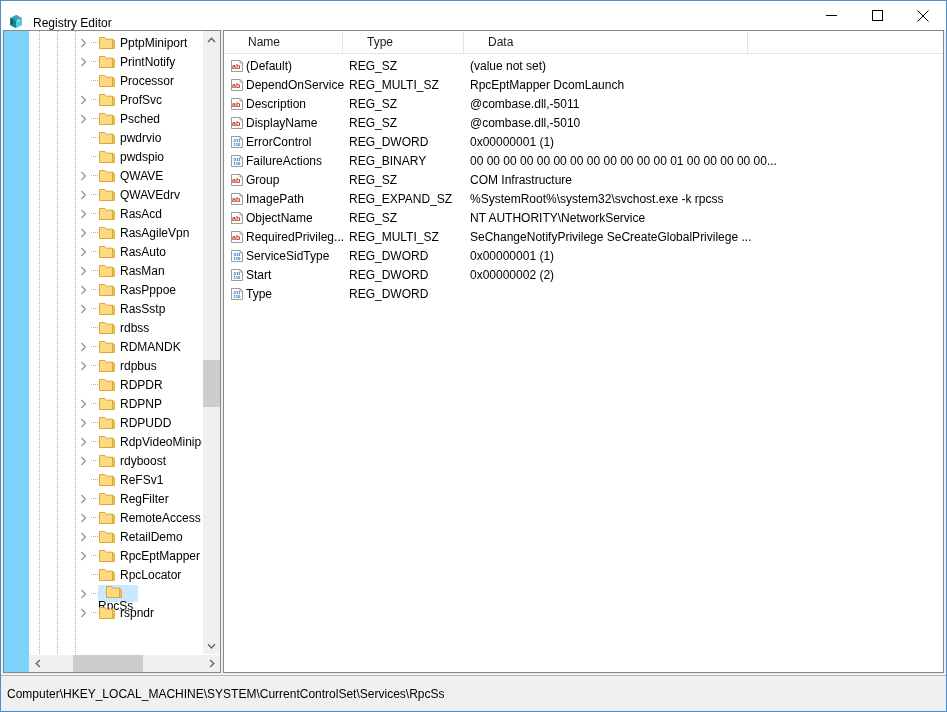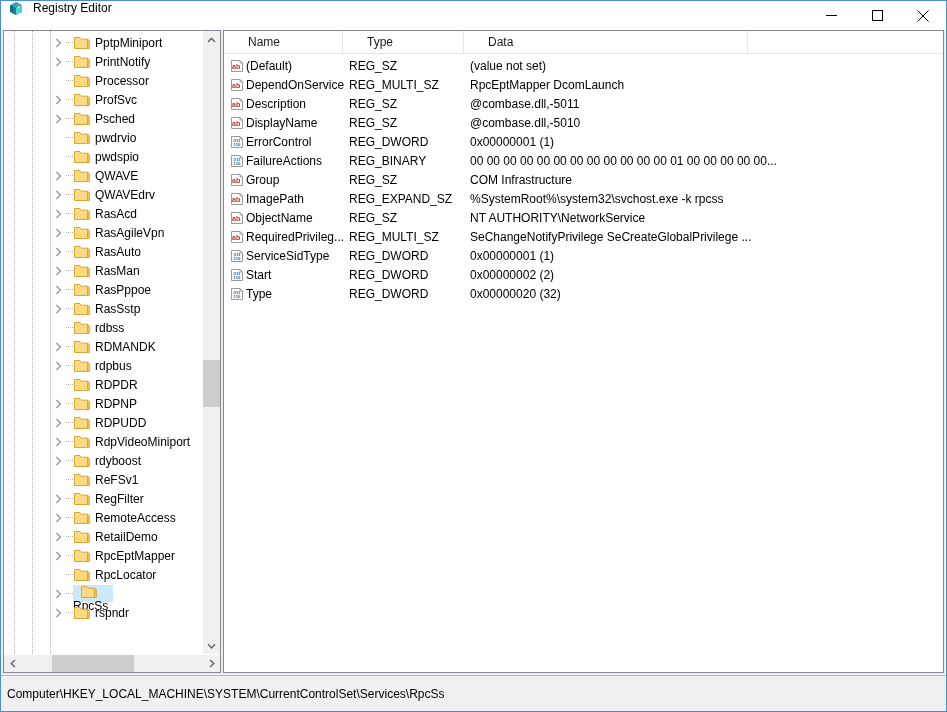--- a/index.html
+++ b/index.html
@@ -28,21 +28,21 @@
     display: flex;
     flex-direction: column;
   }
 
   
   #titlebar {
     height: 29px;
     min-height: 29px;
     background: #ffffff;
     display: flex;
-    align-items: flex-start;
+    align-items: flex-end;
     position: relative;
   }
   #app-icon {
     width: 16px; height: 16px;
     margin-left: 7px;
     position: relative;
     flex: 0 0 auto;
   }
   #title-text {
     margin-left: 9px;
@@ -96,26 +96,27 @@
     box-sizing: border-box;
     min-height: 0;
   }
 
   
   #tree-pane {
     width: 218px;
     min-width: 218px;
     box-sizing: border-box;
     border: 1px solid #828790;
-    background: #8b5cf6;
+    background: #7dd3fc;
     display: flex;
     flex-direction: column;
     position: relative;
     margin-top: 0;
     margin-bottom: 2px;
+    padding-left: 25px;
   }
   #tree-body {
     flex: 1 1 auto;
     display: flex;
     position: relative;
     overflow: hidden;
     min-height: 0;
   }
   #tree-scroll {
     flex: 1 1 auto;
@@ -1035,21 +1036,20 @@
             <div class="lc-icon">
               <svg class="vicon" width="14" height="14" viewBox="0 0 14 14">
                 <path d="M1.5 1.5 H10 L12.5 4 V12.5 H1.5 Z" fill="#ffffff" stroke="#9b9b9b" stroke-width="1"></path>
                 <path d="M10 1.5 L10 4 L12.5 4 Z" fill="#e8e8e8" stroke="#9b9b9b" stroke-width="0.8"></path>
                 <text x="7" y="7.1" font-family="Liberation Sans, sans-serif" font-size="4.3" font-weight="bold" fill="#1a5fb4" text-anchor="middle">011</text>
                 <text x="7" y="11.3" font-family="Liberation Sans, sans-serif" font-size="4.3" font-weight="bold" fill="#1a5fb4" text-anchor="middle">110</text>
               </svg>
             </div>
             <div class="lc-name">Type</div>
             <div class="lc-type">REG_DWORD</div>
-            <div class="lc-data">0x00000020 (32)</div>
           </div>
         </div>
     </div>
 
   </div>
 
   <div id="statusbar">
     <div id="status-text">Computer\HKEY_LOCAL_MACHINE\SYSTEM\CurrentControlSet\Services\RpcSs</div>
   </div>
 

